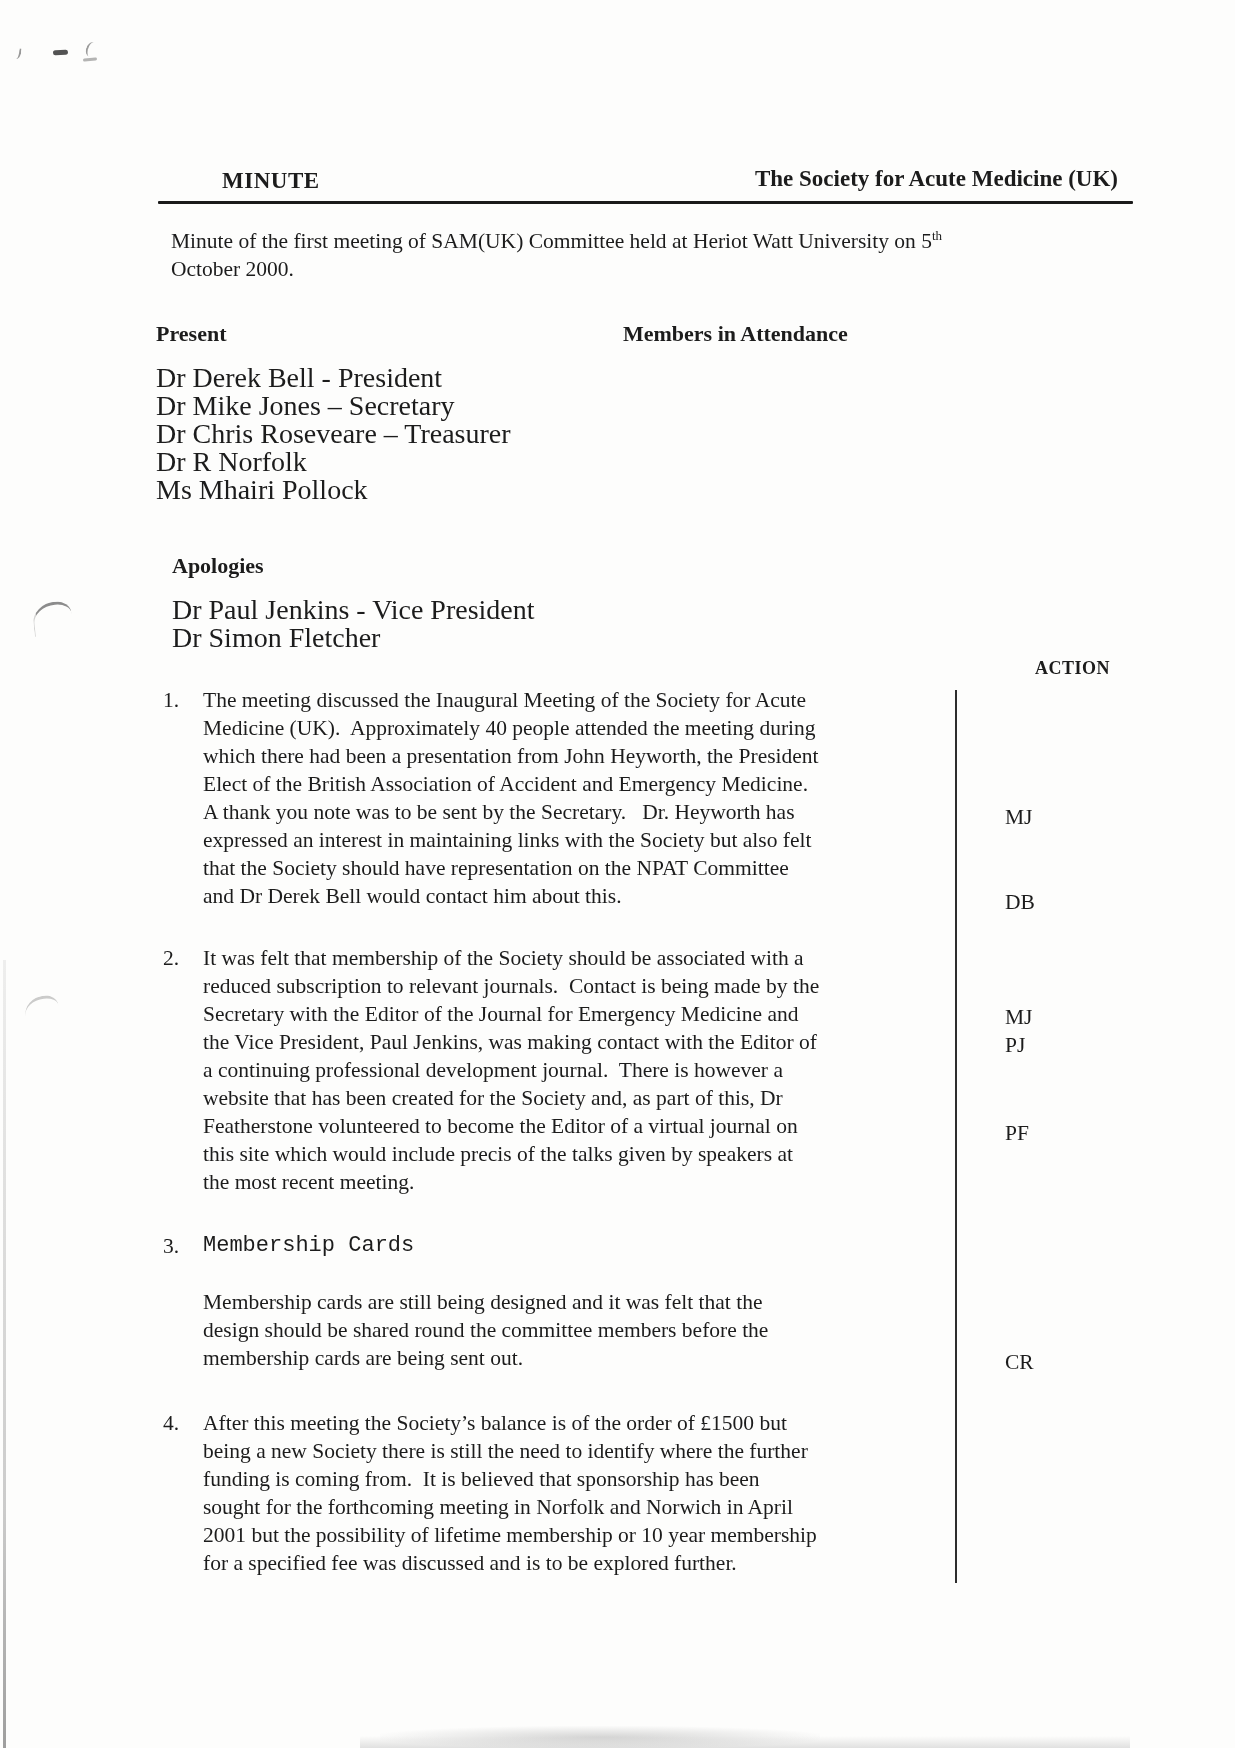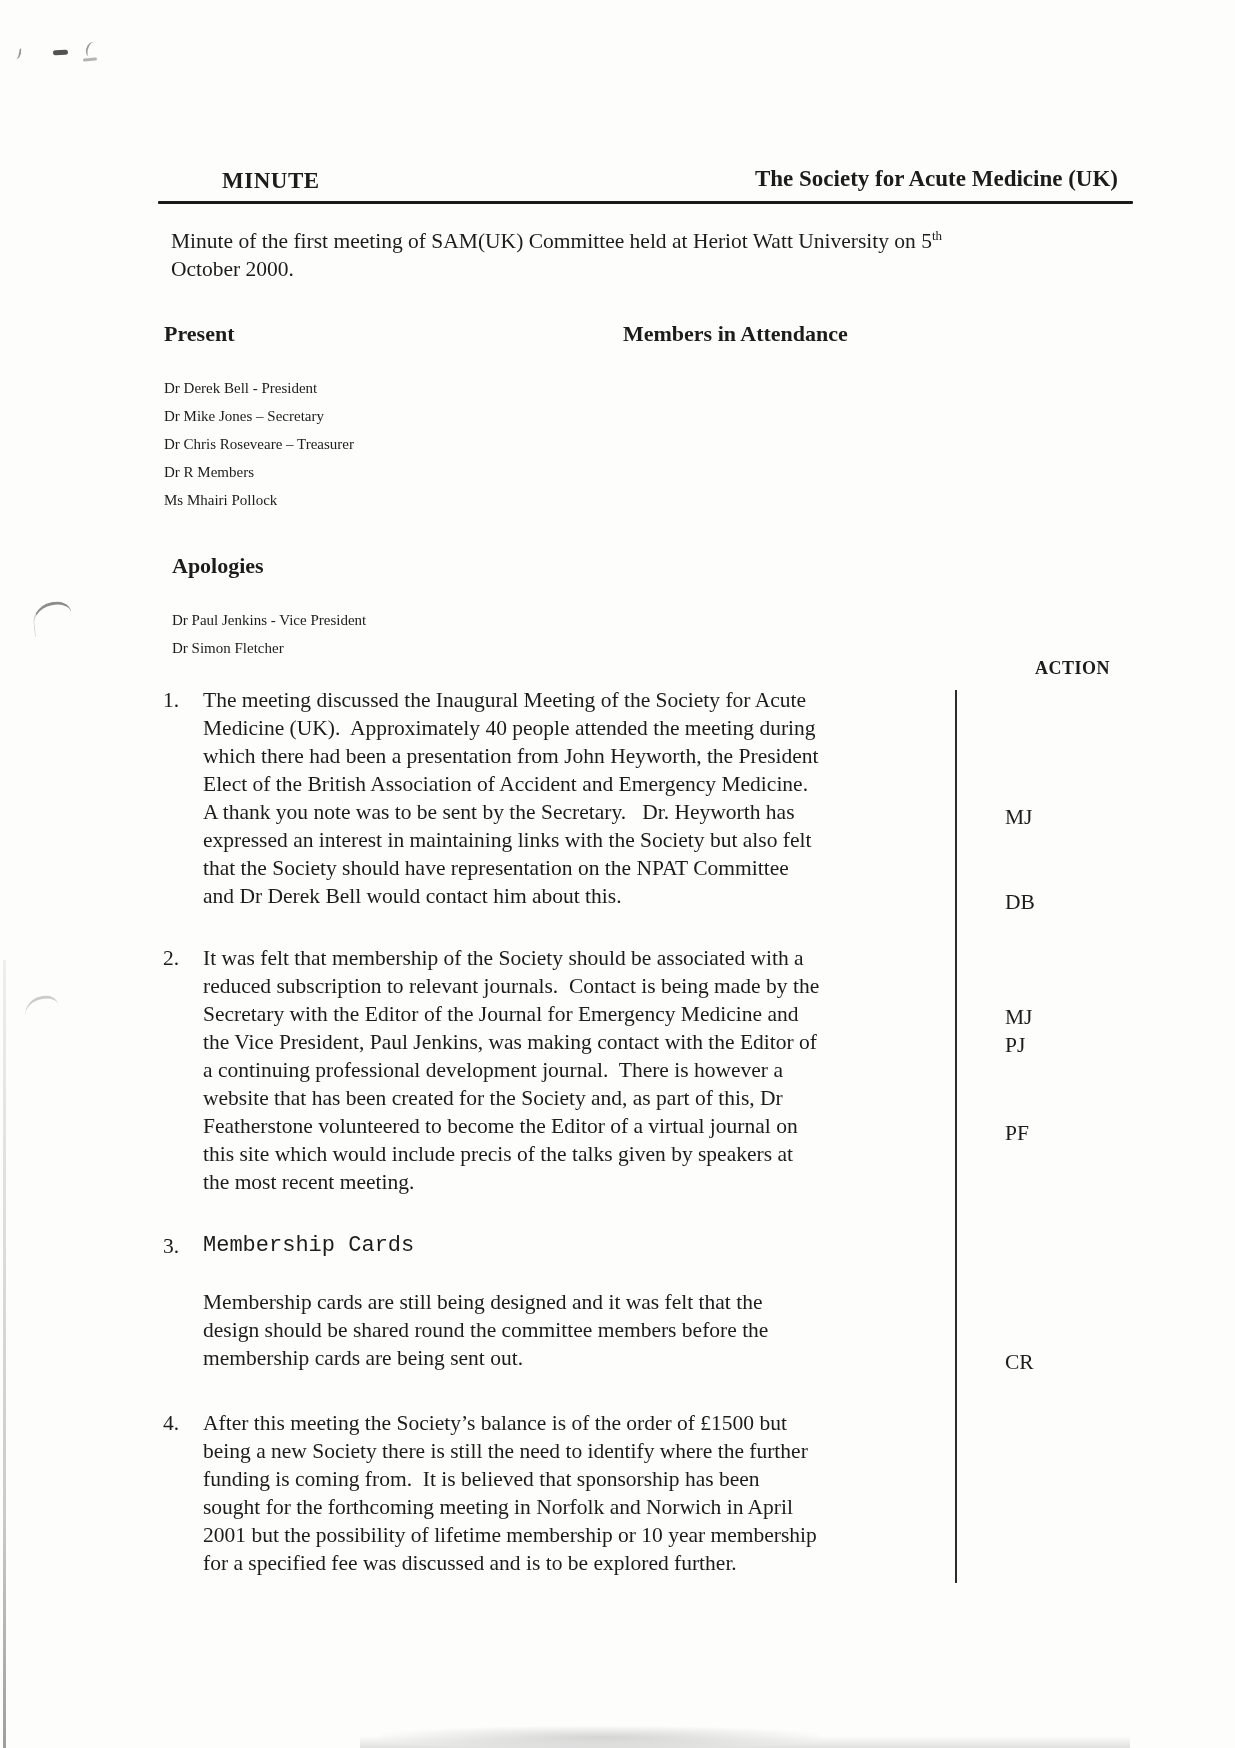--- a/index.html
+++ b/index.html
@@ -12,23 +12,23 @@
   .abs{position:absolute;}
   
   .doc-type{left:222px;top:168px;font-weight:bold;font-size:23px;letter-spacing:.5px;}
   .org-title{right:117px;top:166px;font-weight:bold;font-size:23px;}
   .header-rule{left:158px;top:201px;width:975px;height:3px;background:#1a1a1a;border-radius:1px;}
   
   .intro{left:171px;top:227px;width:960px;font-size:21.5px;line-height:28px;}
   .intro sup{font-size:13px;line-height:0;}
   
   .sec-heading{font-weight:bold;font-size:22px;line-height:28px;}
-  .present-col{left:164px;top:320px;}
+  .present-col{left:156px;top:320px;}
   .attendance-col{left:623px;top:320px;}
-  .name-list{margin-top:26px;font-size:15px;line-height:28px;}
+  .name-list{margin-top:16px;font-size:28px;line-height:28px;}
   .apologies-block{left:172px;top:552px;}
   
   .action-heading{left:1008px;top:658px;width:102px;font-weight:bold;font-size:18px;letter-spacing:.5px;text-align:right;}
   .action-divider{left:955px;top:690px;width:2px;height:893px;background:#2d2d2d;}
   .action-initial{left:1005px;width:105px;text-align:left;font-size:21.5px;line-height:28px;}
   
   .item{display:flex;}
   .item-number{width:40px;font-size:21.5px;line-height:28px;flex:none;}
   .item-text{width:745px;font-size:21.5px;line-height:28px;white-space:pre-wrap;}
   .item-title{font-size:22px;line-height:28px;font-family:Liberation Mono, monospace;}
@@ -69,21 +69,21 @@
   <div><span>Minute of the first meeting of SAM(UK) Committee held at Heriot Watt University on 5</span><sup>th</sup></div>
   <div>October 2000.</div>
 </div>
 
 <div class="abs present-col">
   <div class="sec-heading">Present</div>
   <div class="name-list">
     <div>Dr Derek Bell  - President</div>
     <div>Dr Mike Jones – Secretary</div>
     <div>Dr Chris Roseveare – Treasurer</div>
-    <div>Dr R Members</div>
+    <div>Dr R Norfolk</div>
     <div>Ms Mhairi Pollock</div>
   </div>
 </div>
 
 <div class="abs attendance-col">
   <div class="sec-heading">Members in Attendance</div>
 </div>
 
 <div class="abs apologies-block">
   <div class="sec-heading">Apologies</div>

